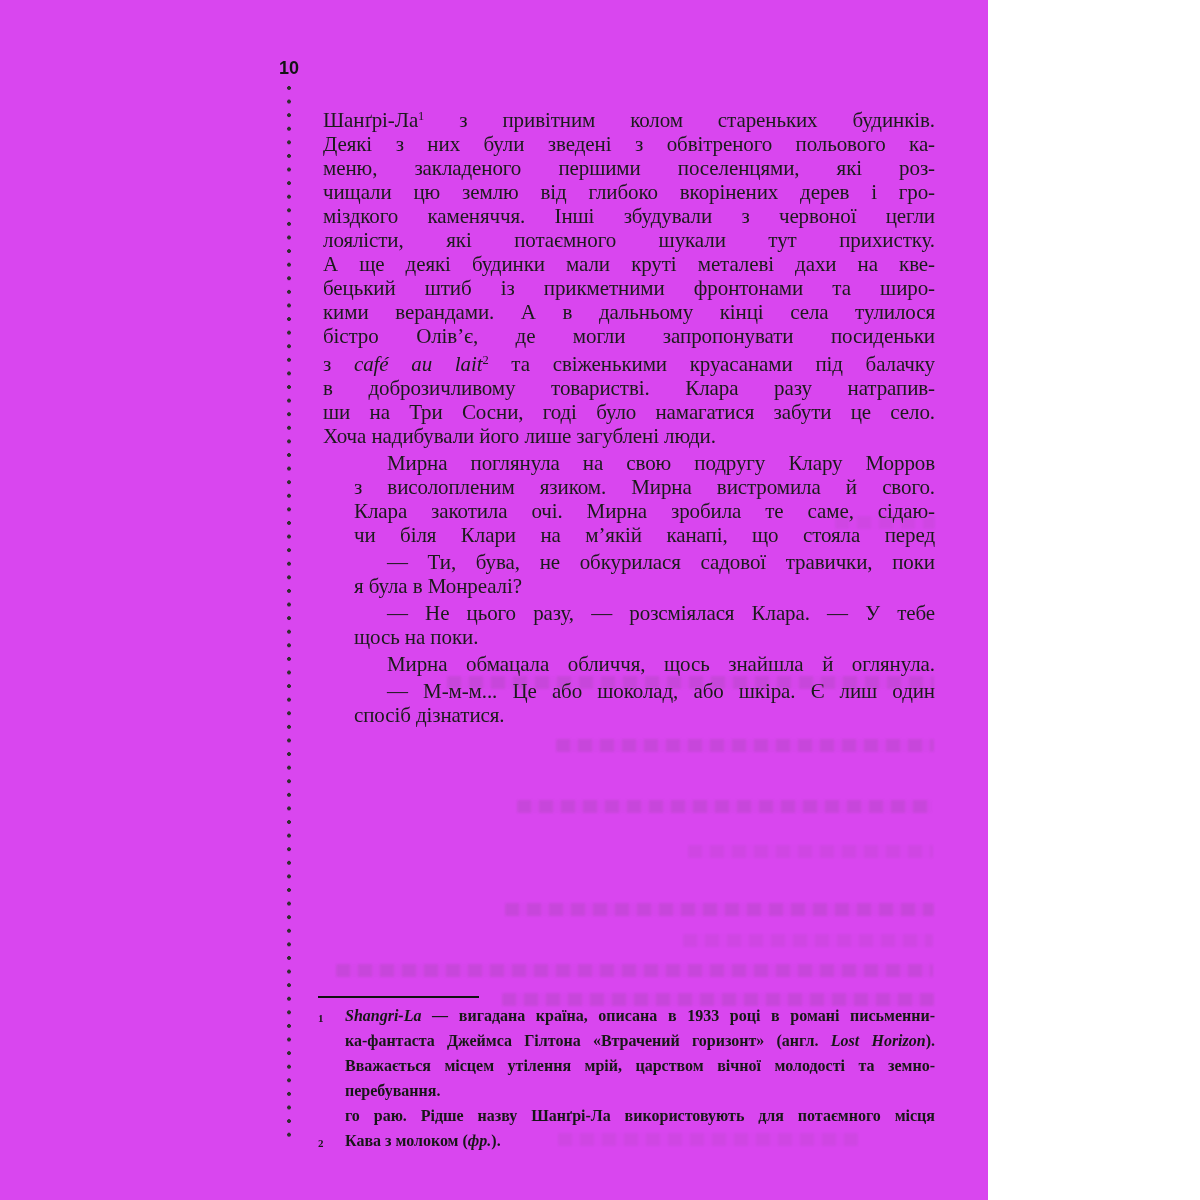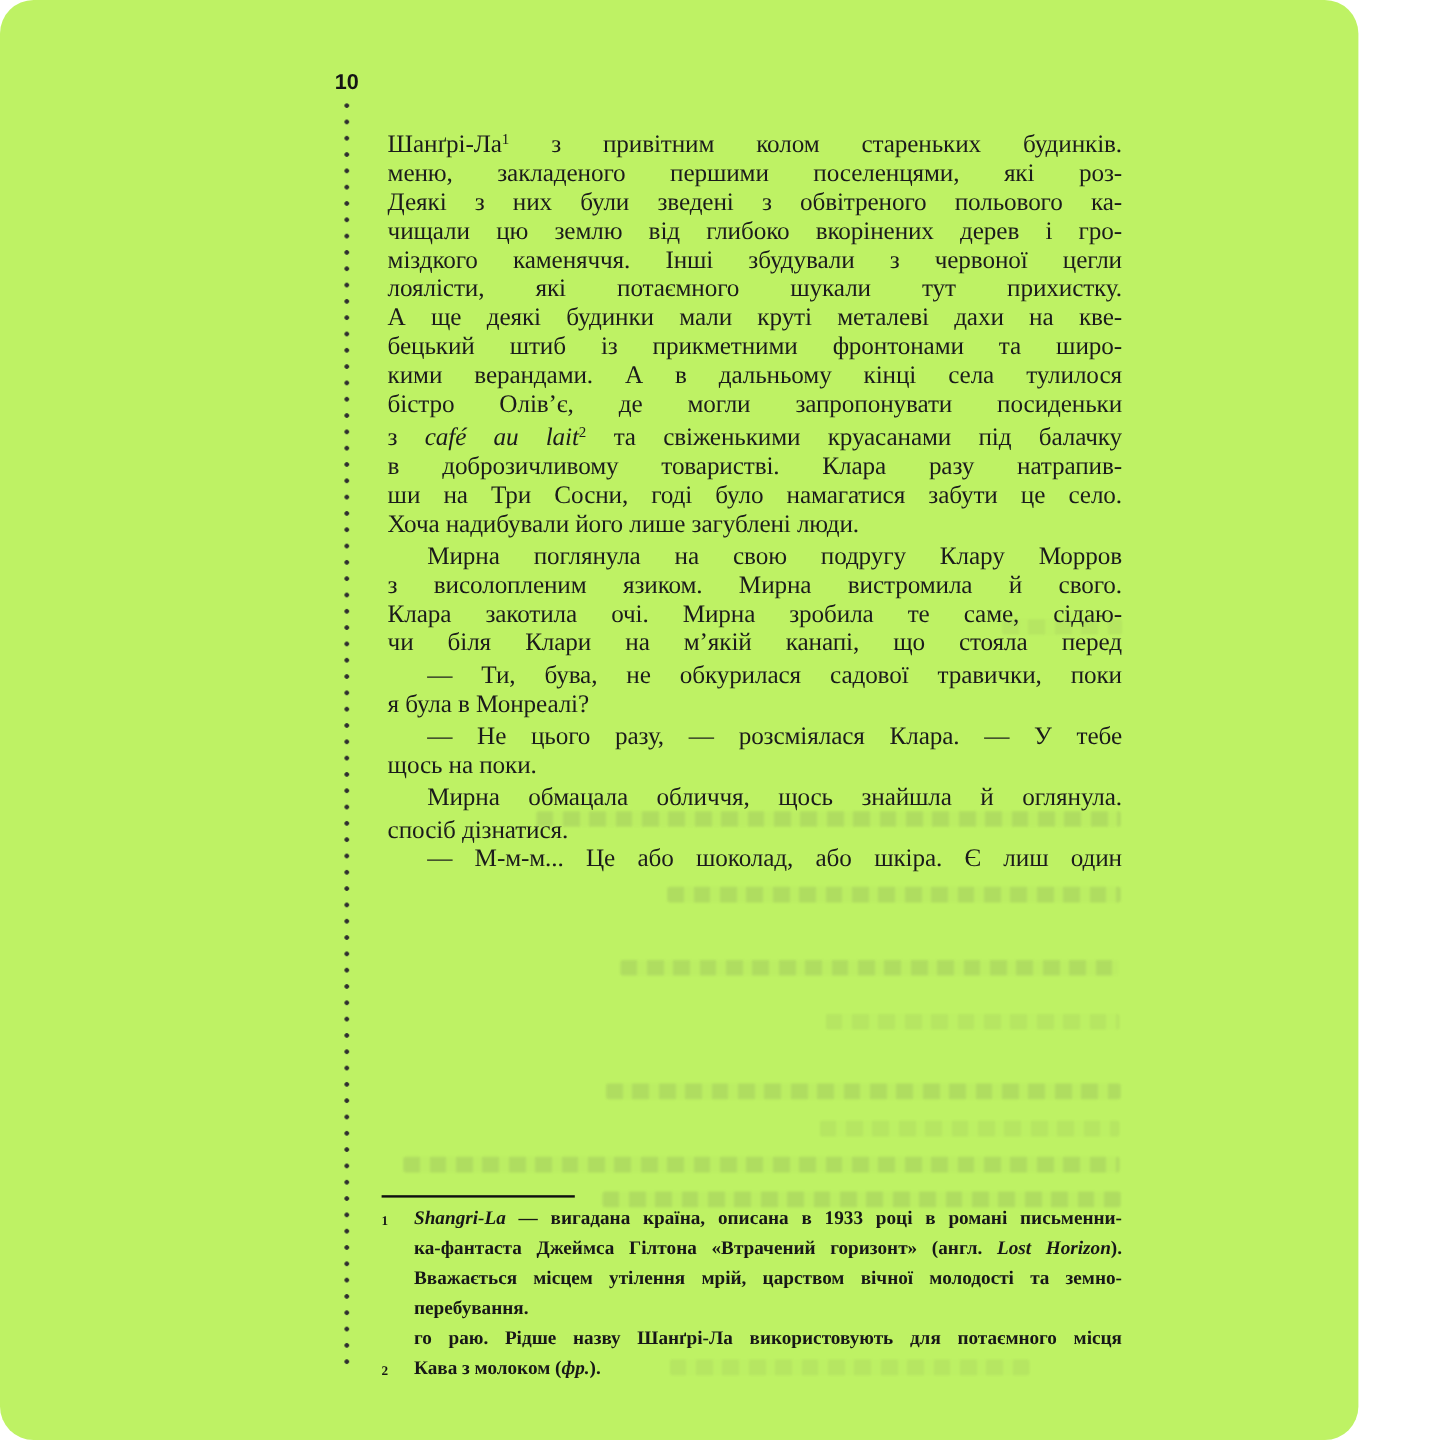--- a/index.html
+++ b/index.html
@@ -1,31 +1,31 @@
 <!DOCTYPE html>
 <html><head>
 <meta charset="utf-8">
 <style>
   html,body{margin:0;padding:0;}
   body{width:1200px;height:1200px;background:#ffffff;overflow:hidden;
        font-family:"Liberation Serif","DejaVu Serif",serif;}
-  .page{position:relative;width:1132px;height:1200px;background:#bef264;border-radius:28px;}
+  .page{position:relative;width:988px;height:1200px;background:#d946ef;}
 
   .page-number{position:absolute;left:279px;top:59px;
     font-family:"Liberation Sans","DejaVu Sans",sans-serif;
     font-weight:700;font-size:18px;line-height:1;color:#141414;}
 
   .dotted-rule{position:absolute;left:287px;top:86px;width:4px;height:1058px;
     background-image:radial-gradient(circle at 2px 2px,#2f2f2f 1.6px,rgba(0,0,0,0) 2.2px);
     background-size:4px 13.6px;background-repeat:repeat-y;}
 
   .body-text{position:absolute;left:323px;top:104px;width:612px;
     font-size:21px;line-height:24px;letter-spacing:-0.1px;color:#1b1b1b;}
   .para{margin:0;}
-  .para + .para{margin-top:3px;}
+  .para + .para{margin-top:3px;margin-left:31px;}
   .line{text-align:justify;text-align-last:justify;text-justify:inter-word;}
   .line.last{text-align-last:left;}
   .line.indent{text-indent:33px;}
 
   .seg-n{}
   .seg-i{font-style:italic;}
   .seg-s{font-size:12.5px;vertical-align:7px;letter-spacing:0;}
 
   .fn-rule{position:absolute;left:318px;top:996px;width:161px;height:2px;background:#101010;}
 
@@ -47,22 +47,22 @@
 
 <div class="page">
 
   <div class="page-number">10</div>
 
   <div class="dotted-rule"></div>
 
   <div class="body-text">
       <div class="para">
         <div class="line"><span class="seg-n">Шанґрі-Ла</span><span class="seg-s">1</span><span class="seg-n"> з привітним колом стареньких будинків.</span></div>
+        <div class="line"><span class="seg-n">Деякі з них були зведені з обвітреного польового ка-</span></div>
         <div class="line"><span class="seg-n">меню, закладеного першими поселенцями, які роз-</span></div>
-        <div class="line"><span class="seg-n">Деякі з них були зведені з обвітреного польового ка-</span></div>
         <div class="line"><span class="seg-n">чищали цю землю від глибоко вкорінених дерев і гро-</span></div>
         <div class="line"><span class="seg-n">міздкого каменяччя. Інші збудували з червоної цегли</span></div>
         <div class="line"><span class="seg-n">лоялісти, які потаємного шукали тут прихистку.</span></div>
         <div class="line"><span class="seg-n">А ще деякі будинки мали круті металеві дахи на кве-</span></div>
         <div class="line"><span class="seg-n">бецький штиб із прикметними фронтонами та широ-</span></div>
         <div class="line"><span class="seg-n">кими верандами. А в дальньому кінці села тулилося</span></div>
         <div class="line"><span class="seg-n">бістро Олів’є, де могли запропонувати посиденьки</span></div>
         <div class="line"><span class="seg-n">з </span><span class="seg-i">café au lait</span><span class="seg-s">2</span><span class="seg-n"> та свіженькими круасанами під балачку</span></div>
         <div class="line"><span class="seg-n">в доброзичливому товаристві. Клара разу натрапив-</span></div>
         <div class="line"><span class="seg-n">ши на Три Сосни, годі було намагатися забути це село.</span></div>
@@ -79,22 +79,22 @@
         <div class="line last"><span class="seg-n">я була в Монреалі?</span></div>
       </div>
       <div class="para">
         <div class="line indent"><span class="seg-n">— Не цього разу, — розсміялася Клара. — У тебе</span></div>
         <div class="line last"><span class="seg-n">щось на поки.</span></div>
       </div>
       <div class="para">
         <div class="line indent"><span class="seg-n">Мирна обмацала обличчя, щось знайшла й оглянула.</span></div>
       </div>
       <div class="para">
+        <div class="line indent"><span class="seg-n">— М-м-м... Це або шоколад, або шкіра. Є лиш один</span></div>
         <div class="line last"><span class="seg-n">спосіб дізнатися.</span></div>
-        <div class="line indent"><span class="seg-n">— М-м-м... Це або шоколад, або шкіра. Є лиш один</span></div>
       </div>
     </div>
 
   <div class="fn-rule"></div>
 
   <div class="footnotes">
       <div class="fn-item">
         <div class="fn-marker">1</div>
         <div class="fn-lines">
           <div class="line"><span class="seg-i">Shangri-La</span><span class="seg-n"> — вигадана країна, описана в 1933 році в романі письменни-</span></div>

